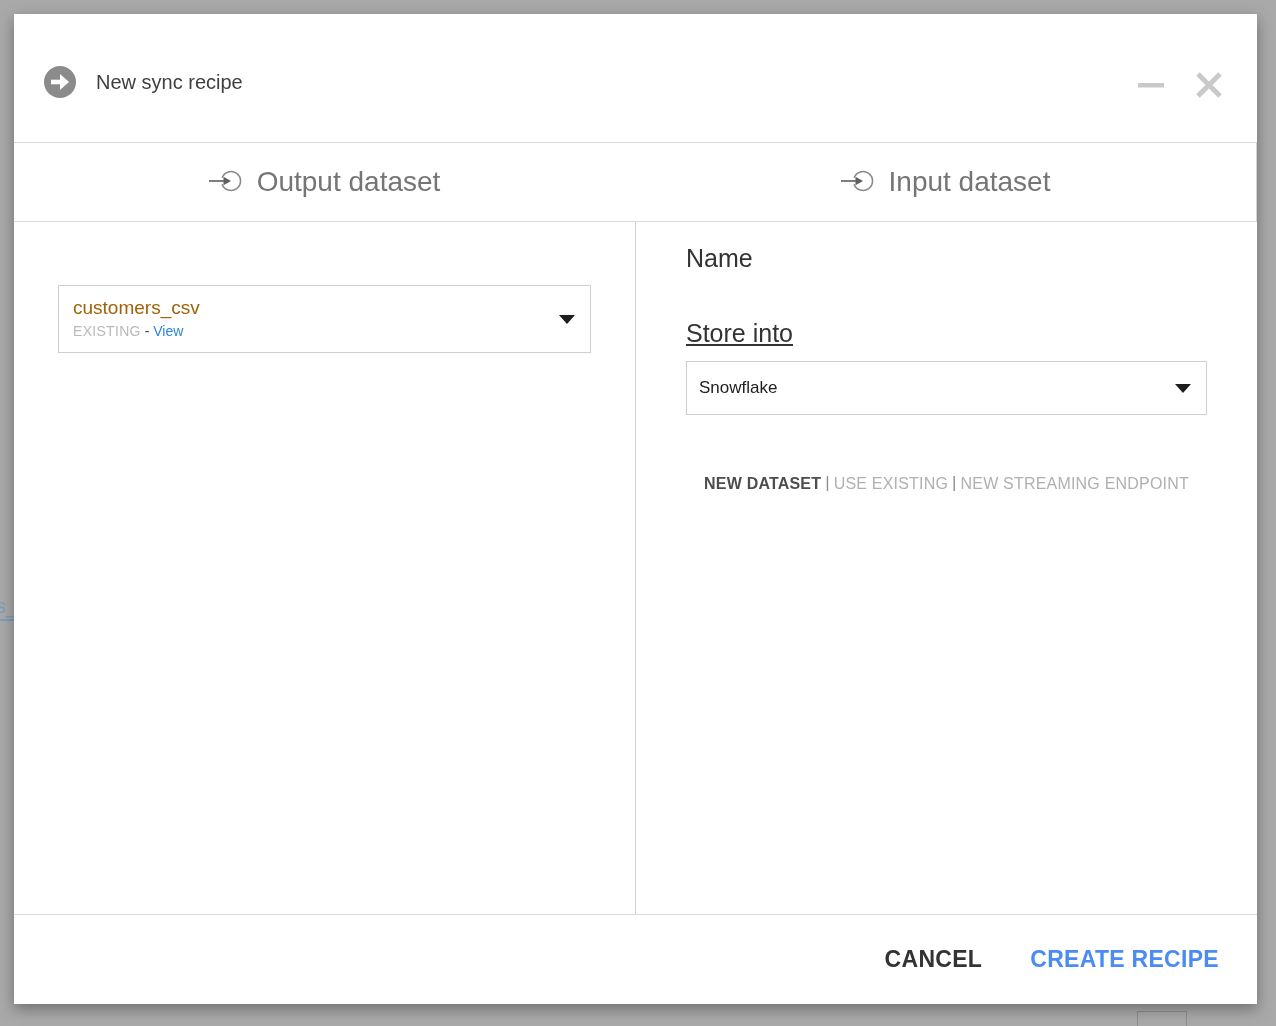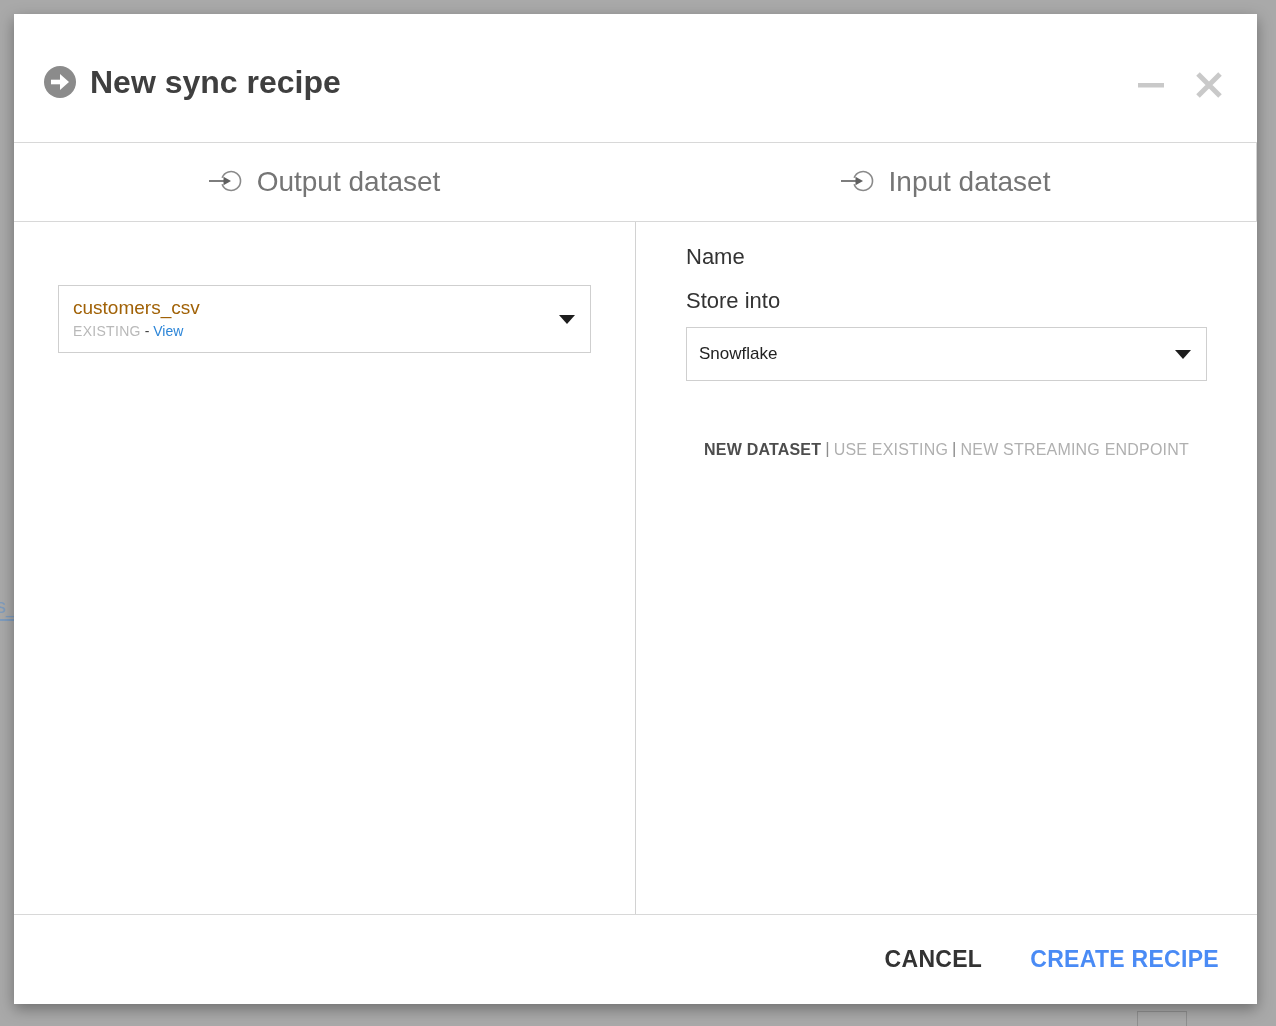--- a/index.html
+++ b/index.html
@@ -40,24 +40,24 @@
   .modal-header {
     height: 129px;
     flex: 0 0 129px;
     border-bottom: 1px solid #d8d8d8;
     display: flex;
     align-items: center;
     padding: 0 35px 0 30px;
   }
   .sync-icon { width: 32px; height: 32px; display: inline-block; margin-top: 8px; }
   .modal-title {
-    font-size: 32px;
-    font-weight: 700;
+    font-size: 20px;
+    font-weight: 400;
     color: #3f3f3f;
-    margin-left: 14px;
+    margin-left: 20px;
     margin-top: 8px;
     flex: 1 1 auto;
   }
   .window-controls { display: flex; align-items: center; gap: 32px; margin-top: 14px; }
   .win-btn { display: inline-block; cursor: pointer; line-height: 0; }
   
   .columns-header {
     height: 79px;
     flex: 0 0 79px;
     display: flex;
@@ -99,35 +99,35 @@
     right: 15px; top: 50%;
     margin-top: -4px;
     width: 0; height: 0;
     border-left: 8px solid transparent;
     border-right: 8px solid transparent;
     border-top: 9px solid #1d1d1d;
   }
   
   .field-label {
     display: block;
-    font-size: 22px;
+    font-size: 25px;
     color: #333333;
     margin-bottom: 13px;
   }
   .text-input {
     width: 100%;
     height: 52px;
     border: 1px solid #cfcfcf;
     font-family: "Liberation Sans", "DejaVu Sans", sans-serif;
     font-size: 19px;
     color: #222222;
     padding: 0 12px;
     outline: none;
   }
-  .store-label { margin-top: 18px; }
+  .store-label { margin-top: 46px; text-decoration: underline; }
   .select-box {
     position: relative;
     border: 1px solid #cfcfcf;
     height: 54px;
     display: flex;
     align-items: center;
     padding: 0 40px 0 12px;
     font-size: 17px;
     color: #222222;
     cursor: pointer;

